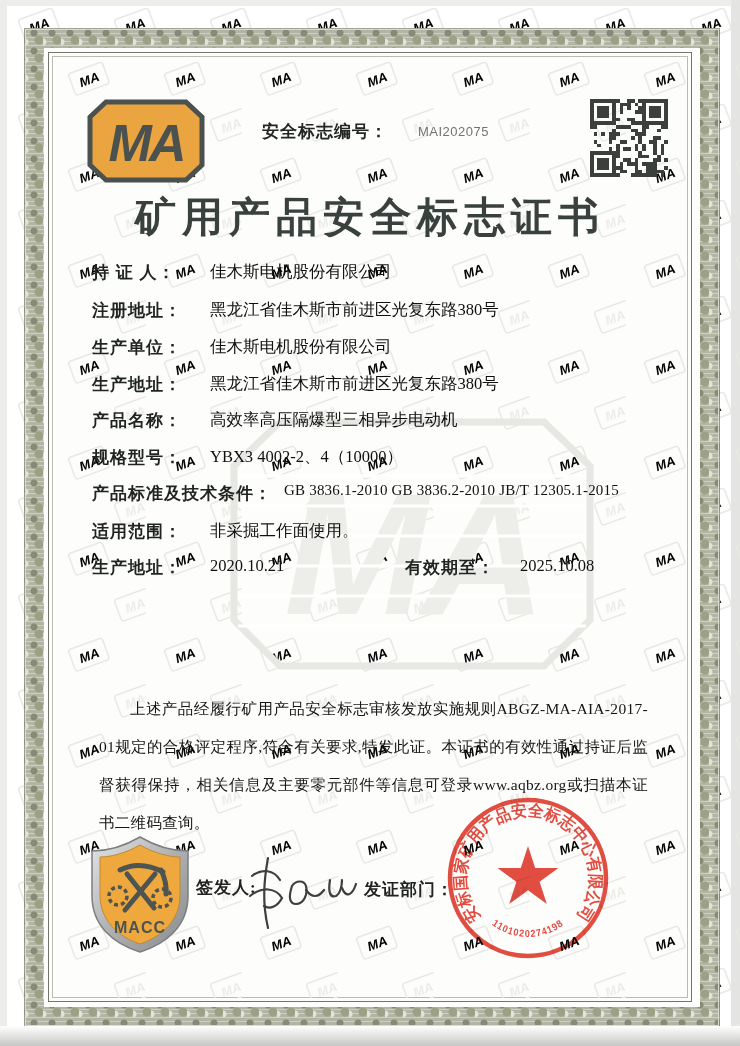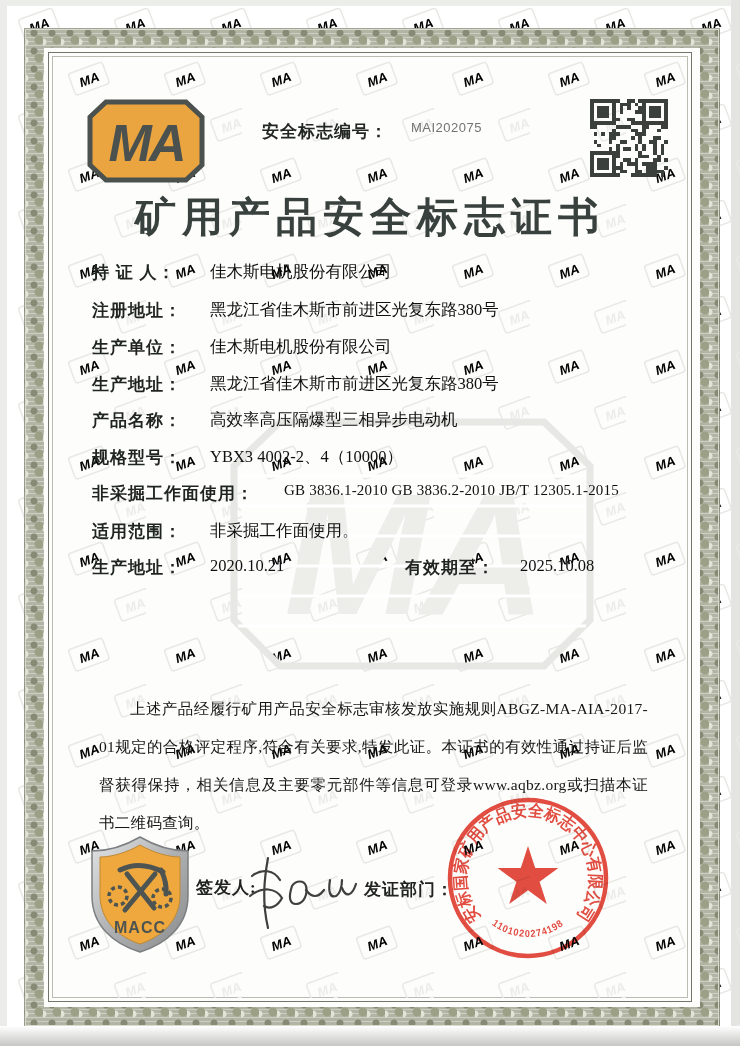--- a/index.html
+++ b/index.html
@@ -20,21 +20,21 @@
       radial-gradient(circle 9px at 14px 11px,#9ba086 0 4px, rgba(0,0,0,0) 5px),
       repeating-linear-gradient(0deg, rgba(255,255,255,.35) 0 1px, rgba(0,0,0,0) 1px 4px);
     background-size:18px 18px,18px 18px,18px 18px,auto;
     border:1px solid #82857695; box-shadow:inset 0 0 0 1px #d9d9cd;}
   .frame-inner{position:absolute;left:19px;top:19px;right:19px;bottom:19px;background:#fdfdfc;}
   .content-line{left:48px;top:52px;width:642px;height:948px;z-index:2;
     border:1.6px solid #71756a;outline:1px solid #b9bcb0;outline-offset:-5px;background:transparent;}
   .wm{z-index:2;pointer-events:none;}
   .content{z-index:4;}
   
-  .certno{left:262px;top:120px;display:flex;align-items:flex-start;gap:23px;}
+  .certno{left:262px;top:120px;display:flex;align-items:center;gap:30px;}
   .certno .lbl{font-size:17px;font-weight:700;color:#23272486;color:#232724;letter-spacing:1px;}
   .certno .val{font-size:13px;font-family:Liberation Sans, sans-serif;color:#737373;letter-spacing:.5px;}
   .title{left:0;top:190px;width:740px;text-align:center;font-size:41px;font-weight:700;
     font-family:"Liberation Serif","DejaVu Serif",serif;color:#39413e;letter-spacing:6px;}
   
   .row{left:0;top:0;width:740px;height:26px;}
   .row .lbl{position:absolute;left:92px;font-size:17px;font-weight:700;color:#1f2421;letter-spacing:1px;white-space:pre;}
   .row .val{position:absolute;left:210px;font-size:16.5px;color:#101010;white-space:nowrap;
     font-family:"Liberation Serif","DejaVu Serif",serif;}
   .r0{top:261px}.r1{top:299px}.r2{top:336px}.r3{top:373px}.r4{top:409px}
@@ -355,21 +355,21 @@
   </div>
   <div class="abs content row r4">
     <span class="lbl">产品名称：</span>
     <span class="val">高效率高压隔爆型三相异步电动机</span>
   </div>
   <div class="abs content row r5">
     <span class="lbl">规格型号：</span>
     <span class="val">YBX3 4002-2、4（10000）</span>
   </div>
   <div class="abs content row r6">
-    <span class="lbl">非采掘工作面使用：</span>
+    <span class="lbl">产品标准及技术条件：</span>
     <span class="val">GB 3836.1-2010 GB 3836.2-2010 JB/T 12305.1-2015</span>
   </div>
   <div class="abs content row r7">
     <span class="lbl">适用范围：</span>
     <span class="val">非采掘工作面使用。</span>
   </div>
   <div class="abs content row r8">
     <span class="lbl">生产地址：</span>
     <span class="val">2020.10.21</span>
     <span class="lbl2">有效期至：</span>

